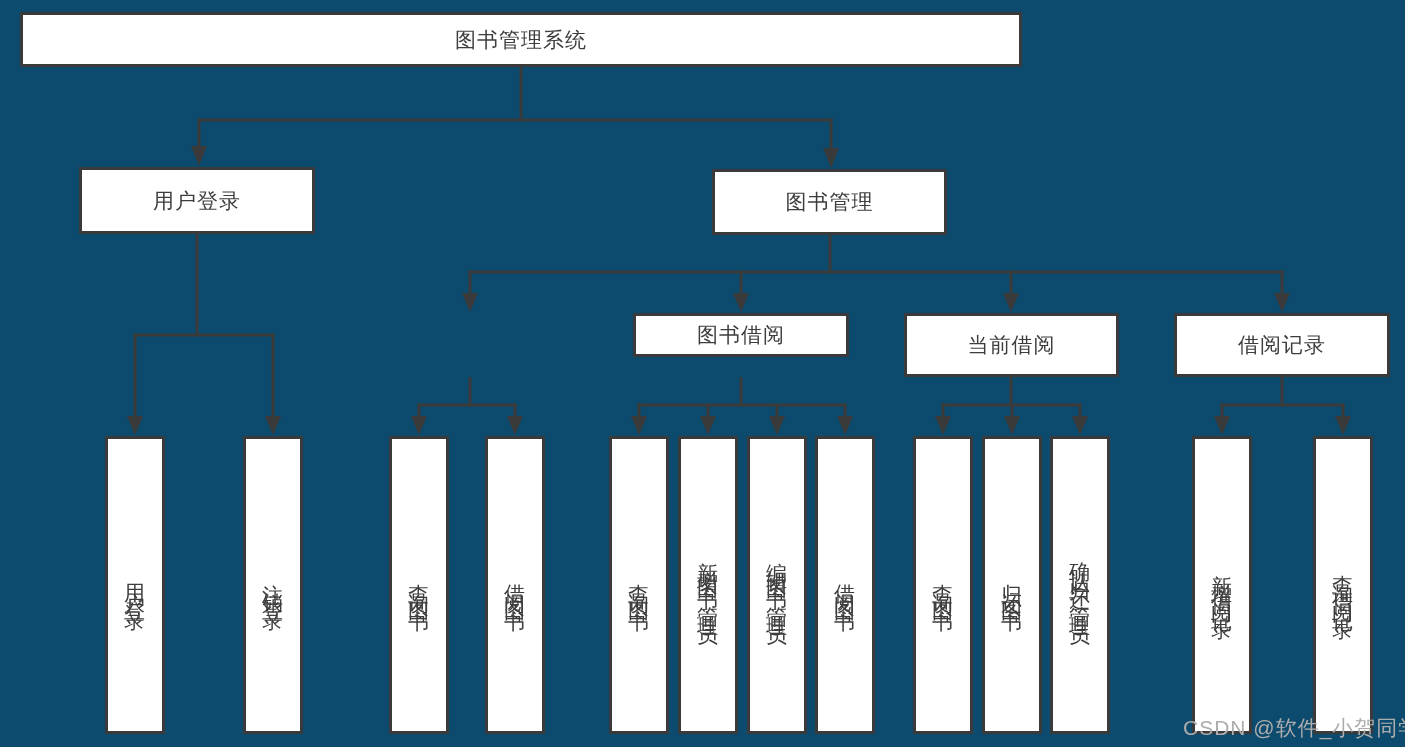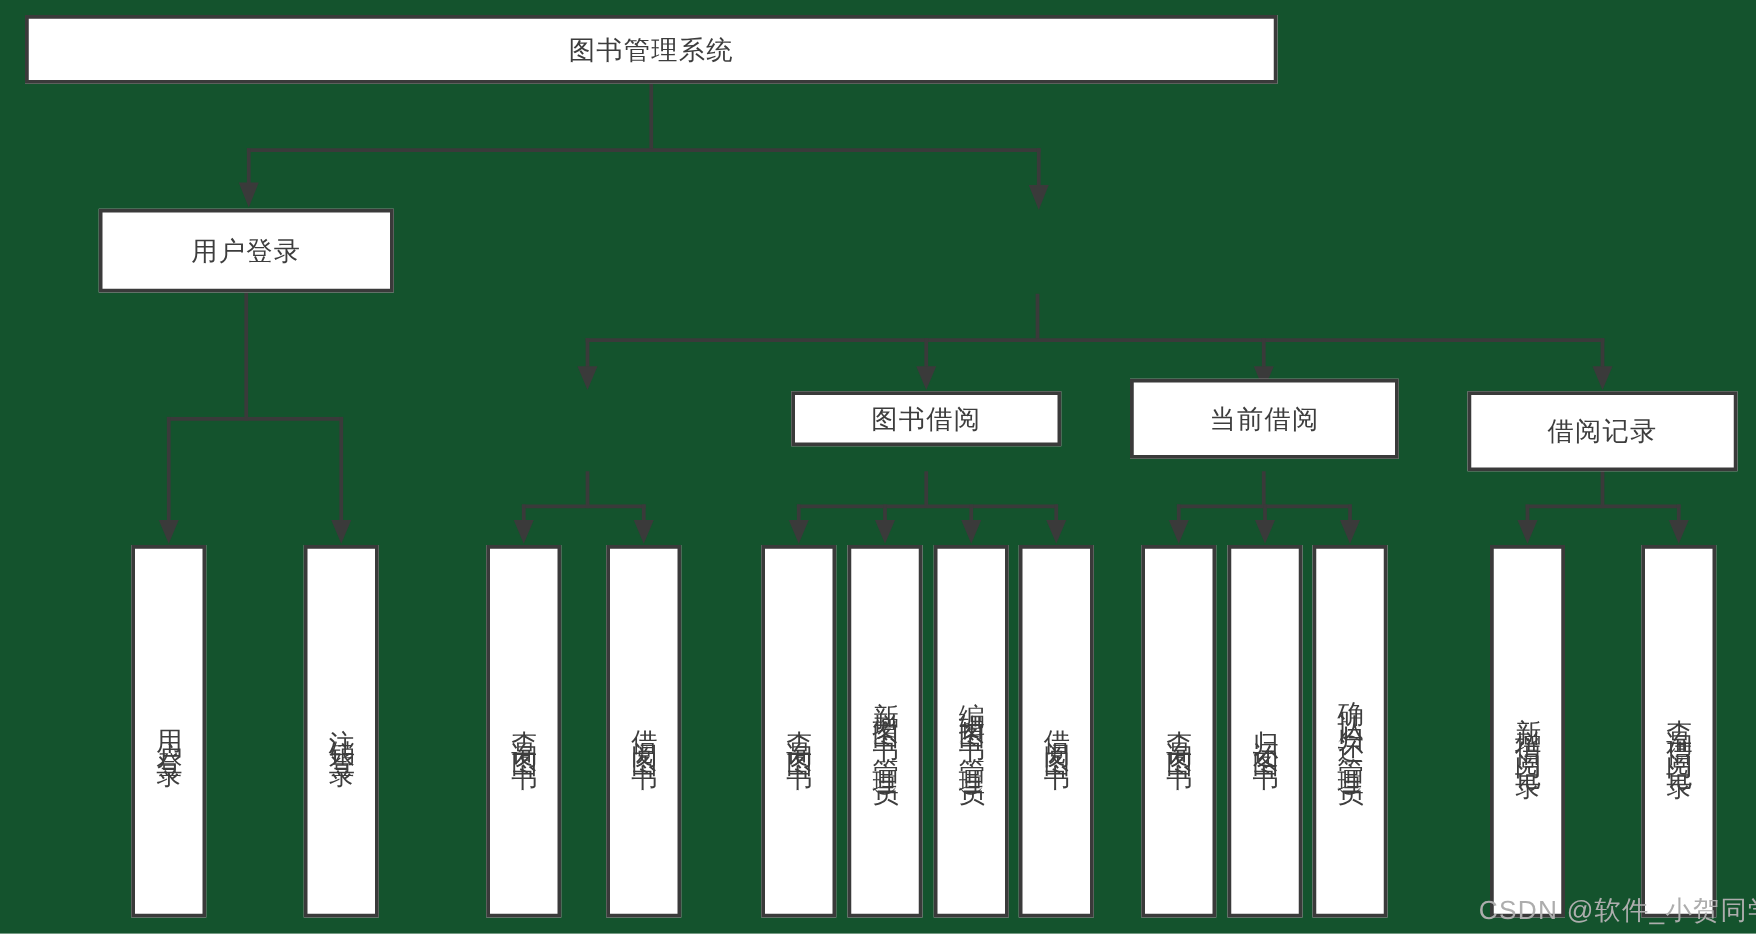--- a/index.html
+++ b/index.html
@@ -6,21 +6,21 @@
     --line:#3a3a3a;
     --text:#3d3d3d;
     --wm:#adadad;
   }
   html,body{margin:0;padding:0;background:#ffffff;}
   body{font-family:"Liberation Sans","DejaVu Sans",sans-serif;}
   .canvas{
     position:relative;
     width:1405px;
     height:747px;
-    background:#14532d;
+    background:#0c4a6e;
     overflow:hidden;
   }
   .canvas svg{position:absolute;left:0;top:0;}
   .box{
     position:absolute;
     box-sizing:border-box;
     border:3px solid var(--line);
     background:#ffffff;
     display:flex;
     align-items:center;
@@ -127,23 +127,24 @@
       <polygon points="1004,416 1020,416 1012,435"></polygon>
       <polygon points="1072,416 1088,416 1080,435"></polygon>
       <polygon points="1214,416 1230,416 1222,435"></polygon>
       <polygon points="1335,416 1351,416 1343,435"></polygon>
     </g>
   </svg>
 
   <div class="box" style="left:20px;top:12px;width:1002px;height:55px;">图书管理系统</div>
 
   <div class="box" style="left:79px;top:167px;width:236px;height:67px;">用户登录</div>
+  <div class="box" style="left:712px;top:169px;width:235px;height:66px;">图书管理</div>
 
   <div class="box" style="left:633px;top:313px;width:216px;height:44px;">图书借阅</div>
-  <div class="box" style="left:904px;top:303px;width:215px;height:64px;">当前借阅</div>
+  <div class="box" style="left:904px;top:313px;width:215px;height:64px;">当前借阅</div>
   <div class="box" style="left:1174px;top:313px;width:216px;height:64px;">借阅记录</div>
 
   <div class="vbox" style="left:105px;">用户登录</div>
   <div class="vbox" style="left:243px;">注销登录</div>
 
   <div class="vbox" style="left:389px;">查询图书</div>
   <div class="vbox" style="left:485px;">借阅图书</div>
 
   <div class="vbox" style="left:609px;">查询图书</div>
   <div class="vbox" style="left:678px;">新增图书（管理员）</div>

